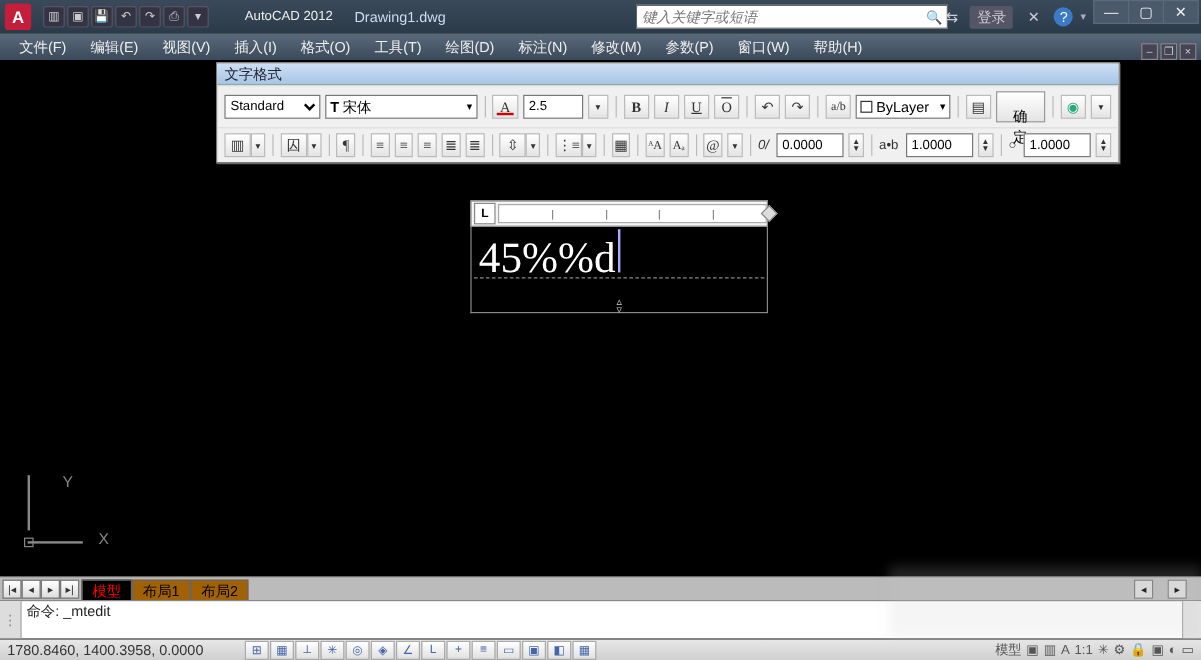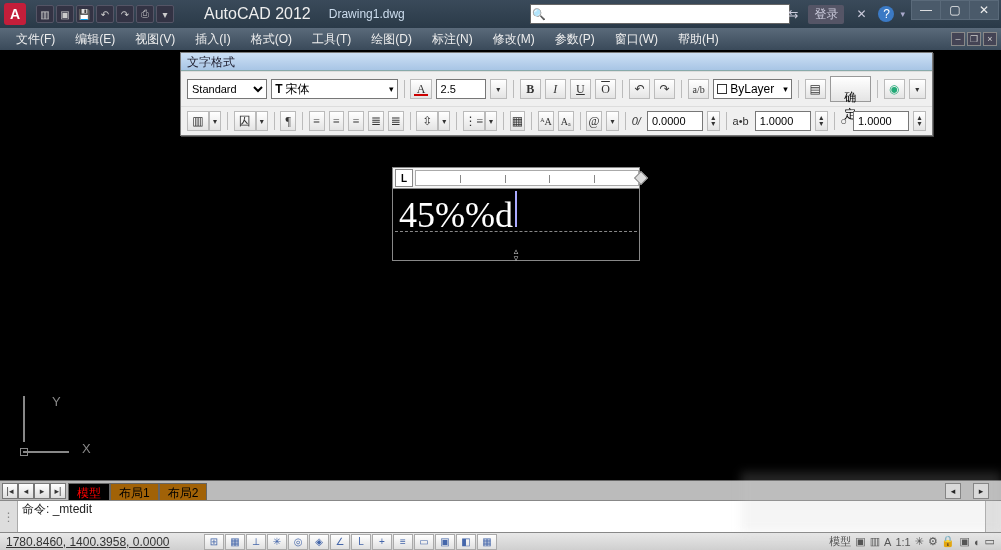--- a/index.html
+++ b/index.html
@@ -3,34 +3,34 @@
 <meta charset="utf-8">
 <style>
 * { margin: 0; padding: 0; box-sizing: border-box; font-family: "Microsoft YaHei", SimSun, Arial, sans-serif; font-size: 12px; }
 body { width: 1001px; height: 550px; background: #333; overflow: hidden; position: relative; }
 
 
 .titlebar { height: 28px; background: linear-gradient(#3a4a5a, #2a3a48); display: flex; align-items: center; padding: 0 4px; color: #ddd; position: relative; }
 .app-icon { width: 22px; height: 22px; background: #c41e3a; border-radius: 3px; display:flex;align-items:center;justify-content:center;color:#fff;font-weight:bold;font-size:14px; margin-right: 6px; }
 .qat { display: flex; gap: 2px; margin-left: 4px; }
 .qat-btn { width: 18px; height: 18px; border: 1px solid #556; background: #334; border-radius: 2px; display:flex;align-items:center;justify-content:center; color:#ccc; font-size:10px; }
-.title-text { margin-left: 30px; color: #eee; font-size: 16px; }
+.title-text { margin-left: 30px; color: #eee; font-size: 11px; }
 .doc-name { margin-left: 18px; color: #cdddee; }
 .search-box { position: absolute; left: 530px; top: 4px; height: 20px; width: 260px; background: #fff; border: 1px solid #666; display:flex; align-items:center; }
 .search-box input { flex:1; border:none; font-style:italic; color:#888; padding:0 4px; }
 .search-icons { display:flex; gap:2px; margin-right:2px; }
 .search-icons span { width:16px; height:16px; display:flex;align-items:center;justify-content:center; font-size:11px; color:#555; }
 .titlebar-right { position:absolute; right: 96px; display:flex; align-items:center; gap:6px; }
 .login-badge { background:#556; color:#ccd; padding:1px 6px; border-radius:2px; margin-left:4px; }
 .window-controls { position: absolute; right: 2px; top: 0; display: flex; }
 .window-controls div { width: 30px; height: 20px; background: #4a5a6a; border: 1px solid #5a6a7a; display:flex;align-items:center;justify-content:center; color:#eee; margin-left:-1px; }
 .window-controls .close { background: #4a5a6a; }
 
 
-.menubar { height: 22px; background: linear-gradient(#5a6a7a, #3a4a5a); display: flex; align-items: center; padding: 0 6px; color: #eee; gap: 0; position: relative; }
+.menubar { height: 22px; background: linear-gradient(#5a6a7a, #3a4a5a); display: flex; align-items: flex-end; padding: 0 6px; color: #eee; gap: 0; position: relative; }
 .menubar span { padding: 2px 10px; cursor:default; }
 .mdi-controls { position:absolute; right:4px; display:flex; gap:2px; }
 .mdi-controls div { width:14px; height:14px; border:1px solid #888; background:#445; color:#ccc; font-size:9px; display:flex;align-items:center;justify-content:center; }
 
 
 .drawing-area { position: absolute; top: 50px; left: 0; right: 0; bottom: 68px; background: #000; }
 
 
 .ucs { position:absolute; left: 20px; bottom: 26px; color:#888; }
 .ucs-axes { position:relative; width:60px; height:60px; }
@@ -83,21 +83,21 @@
 
 
 .cmdarea { position:absolute; left:0; right:0; bottom:18px; height:32px; background:#fff; border-top:1px solid #888; font-family:SimSun,monospace; font-size:12px; color:#222; }
 .cmdarea .cmd-handle { width:18px; background:#ddd; border-right:1px solid #aaa; display:flex;align-items:center;justify-content:center; color:#888; float:left; height:100%; }
 .cmd-lines { margin-left:18px; padding:1px 4px; }
 .cmd-lines div { line-height:14px; }
 .cmd-scroll { position:absolute; right:0; top:0; width:16px; height:100%; background:#e4e4e4; border-left:1px solid #aaa; }
 
 
 .statusbar { position:absolute; left:0; right:0; bottom:0; height:18px; background:linear-gradient(#e8e8e8,#cfcfcf); border-top:1px solid #888; display:flex; align-items:center; font-size:11px; color:#333; }
-.statusbar .coords { padding:0 6px; width:200px;text-decoration:underline; }
+.statusbar .coords { padding:0 6px; width:200px; }
 .status-icons { display:flex; gap:1px; margin-left:4px; }
 .status-icons div { width:20px; height:16px; border:1px solid #aaa; background:linear-gradient(#fff,#e0e0e0); display:flex;align-items:center;justify-content:center; font-size:10px; color:#46a; }
 .status-right { margin-left:auto; display:flex; align-items:center; gap:4px; padding-right:6px; }
 .status-right div { font-size:11px; color:#555; }
 
 
 .watermark { position:absolute; right:0; bottom:18px; width:260px; height:60px; background:rgba(200,200,200,0.18); filter:blur(5px); pointer-events:none; }
 </style>
 </head>
 <body>
@@ -110,20 +110,21 @@
     <div class="qat-btn">💾</div>
     <div class="qat-btn">↶</div>
     <div class="qat-btn">↷</div>
     <div class="qat-btn">⎙</div>
     <div class="qat-btn">▾</div>
   </div>
   <span class="title-text">AutoCAD 2012</span>
   <span class="doc-name">Drawing1.dwg</span>
 
   <div class="search-box">
+    <input placeholder="键入关键字或短语" style="">
     <div class="search-icons">
       <span>🔍</span>
     </div>
   </div>
 
   <div class="titlebar-right">
     <span style="color:#ccd">⇆</span>
     <span class="login-badge">登录</span>
     <span style="color:#ccd;margin-left:6px">✕</span>
     <span style="background:#3b7ac5;color:#fff;border-radius:50%;width:16px;height:16px;display:inline-flex;align-items:center;justify-content:center;margin-left:6px">?</span>

